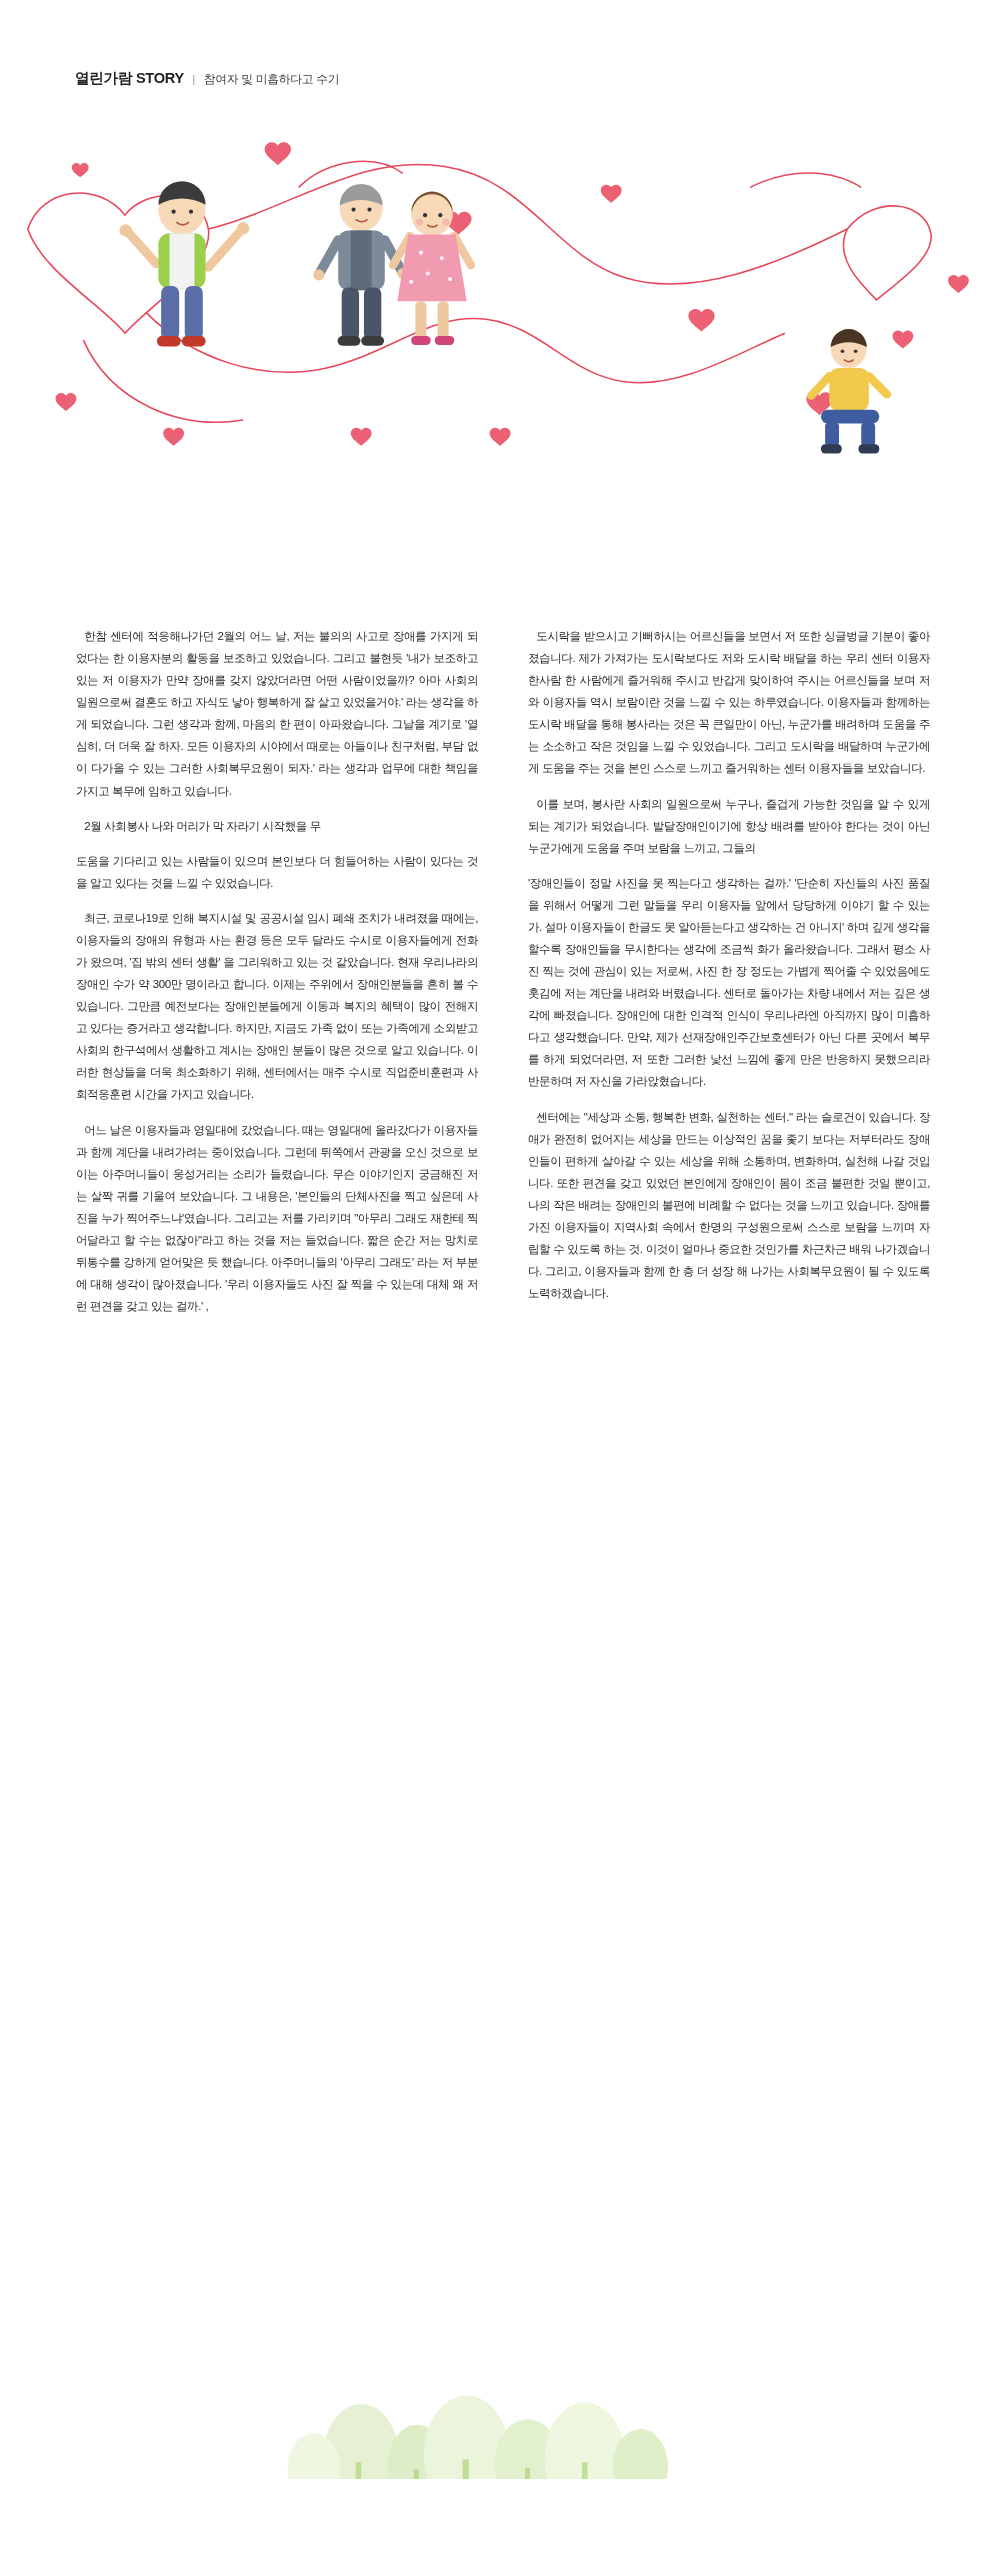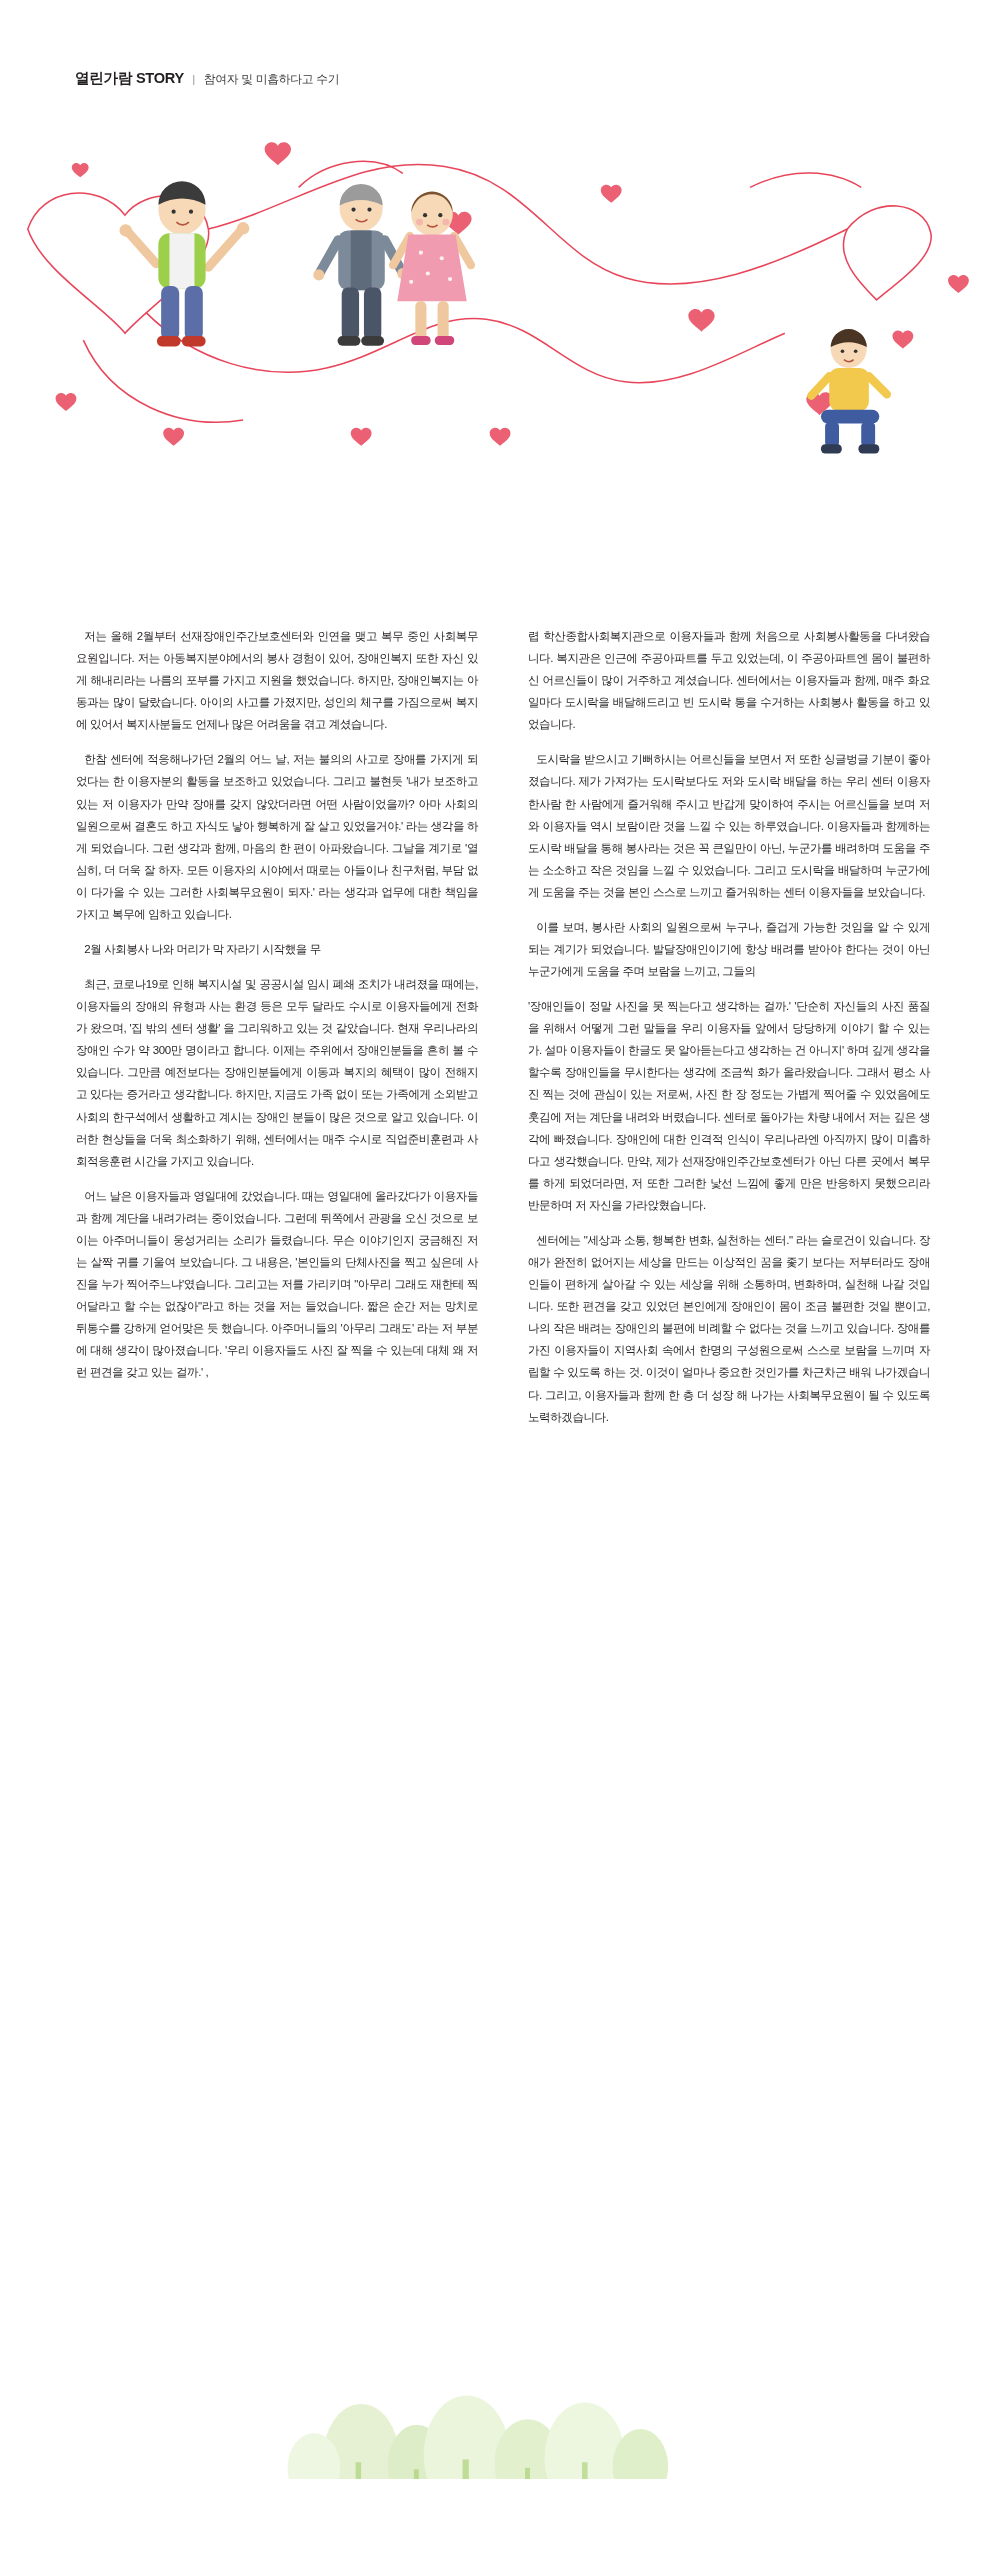--- a/index.html
+++ b/index.html
@@ -227,28 +227,27 @@
         <rect x="1240" y="456" width="20" height="40" rx="9" fill="#3f5ca0"></rect>
         <rect x="1182" y="490" width="30" height="13" rx="6" fill="#2f3b52"></rect>
         <rect x="1236" y="490" width="30" height="13" rx="6" fill="#2f3b52"></rect>
       </g>
     </svg>
   </div>
 
 
   <div class="columns">
     <div class="col">
-      <p>저는 올해 2월부터 선재장애인주간보호센터와 인연을 맺고 복무 중인 사회복무요원입니다. 저는 아동복지분야에서의 봉사 경험이 있어, 장애인복지 또한 자신 있게 해내리라는 나름의 포부를 가지고 지원을 했었습니다. 하지만, 장애인복지는 아동과는 많이 달랐습니다. 아이의 사고를 가졌지만, 성인의 체구를 가짐으로써 복지에 있어서 복지사분들도 언제나 많은 어려움을 겪고 계셨습니다.</p>
       <p>한참 센터에 적응해나가던 2월의 어느 날, 저는 불의의 사고로 장애를 가지게 되었다는 한 이용자분의 활동을 보조하고 있었습니다. 그리고 불현듯 '내가 보조하고 있는 저 이용자가 만약 장애를 갖지 않았더라면 어떤 사람이었을까? 아마 사회의 일원으로써 결혼도 하고 자식도 낳아 행복하게 잘 살고 있었을거야.' 라는 생각을 하게 되었습니다. 그런 생각과 함께, 마음의 한 편이 아파왔습니다. 그날을 계기로 '열심히, 더 더욱 잘 하자. 모든 이용자의 시야에서 때로는 아들이나 친구처럼, 부담 없이 다가올 수 있는 그러한 사회복무요원이 되자.' 라는 생각과 업무에 대한 책임을 가지고 복무에 임하고 있습니다.</p>
       <p>2월 사회봉사 나와 머리가 막 자라기 시작했을 무</p>
+      <p class="no-indent">도움을 기다리고 있는 사람들이 있으며 본인보다 더 힘들어하는 사람이 있다는 것을 알고 있다는 것을 느낄 수 있었습니다.</p>
       <p>최근, 코로나19로 인해 복지시설 및 공공시설 임시 폐쇄 조치가 내려졌을 때에는, 이용자들의 장애의 유형과 사는 환경 등은 모두 달라도 수시로 이용자들에게 전화가 왔으며, '집 밖의 센터 생활' 을 그리워하고 있는 것 같았습니다. 현재 우리나라의 장애인 수가 약 300만 명이라고 합니다. 이제는 주위에서 장애인분들을 흔히 볼 수 있습니다. 그만큼 예전보다는 장애인분들에게 이동과 복지의 혜택이 많이 전해지고 있다는 증거라고 생각합니다. 하지만, 지금도 가족 없이 또는 가족에게 소외받고 사회의 한구석에서 생활하고 계시는 장애인 분들이 많은 것으로 알고 있습니다. 이러한 현상들을 더욱 최소화하기 위해, 센터에서는 매주 수시로 직업준비훈련과 사회적응훈련 시간을 가지고 있습니다.</p>
       <p>어느 날은 이용자들과 영일대에 갔었습니다. 때는 영일대에 올라갔다가 이용자들과 함께 계단을 내려가려는 중이었습니다. 그런데 뒤쪽에서 관광을 오신 것으로 보이는 아주머니들이 웅성거리는 소리가 들렸습니다. 무슨 이야기인지 궁금해진 저는 살짝 귀를 기울여 보았습니다. 그 내용은, '본인들의 단체사진을 찍고 싶은데 사진을 누가 찍어주느냐'였습니다. 그리고는 저를 가리키며 "아무리 그래도 재한테 찍어달라고 할 수는 없잖아"라고 하는 것을 저는 들었습니다. 짧은 순간 저는 망치로 뒤통수를 강하게 얻어맞은 듯 했습니다. 아주머니들의 '아무리 그래도' 라는 저 부분에 대해 생각이 많아졌습니다. '우리 이용자들도 사진 잘 찍을 수 있는데 대체 왜 저런 편견을 갖고 있는 걸까.' ,</p>
     </div>
     <div class="col">
-      <p class="no-indent">렵 학산종합사회복지관으로 이용자들과 함께 처음으로 사회봉사활동을 다녀왔습니다. 복지관은 인근에 주공아파트를 두고 있었는데, 이 주공아파트엔 몸이 불편하신 어르신들이 많이 거주하고 계셨습니다. 센터에서는 이용자들과 함께, 매주 화요일마다 도시락을 배달해드리고 빈 도시락 통을 수거하는 사회봉사 활동을 하고 있었습니다.</p>
       <p>도시락을 받으시고 기뻐하시는 어르신들을 보면서 저 또한 싱글벙글 기분이 좋아졌습니다. 제가 가져가는 도시락보다도 저와 도시락 배달을 하는 우리 센터 이용자 한사람 한 사람에게 즐거워해 주시고 반갑게 맞이하여 주시는 어르신들을 보며 저와 이용자들 역시 보람이란 것을 느낄 수 있는 하루였습니다. 이용자들과 함께하는 도시락 배달을 통해 봉사라는 것은 꼭 큰일만이 아닌, 누군가를 배려하며 도움을 주는 소소하고 작은 것임을 느낄 수 있었습니다. 그리고 도시락을 배달하며 누군가에게 도움을 주는 것을 본인 스스로 느끼고 즐거워하는 센터 이용자들을 보았습니다.</p>
       <p>이를 보며, 봉사란 사회의 일원으로써 누구나, 즐겁게 가능한 것임을 알 수 있게 되는 계기가 되었습니다. 발달장애인이기에 항상 배려를 받아야 한다는 것이 아닌 누군가에게 도움을 주며 보람을 느끼고, 그들의</p>
       <p class="no-indent">'장애인들이 정말 사진을 못 찍는다고 생각하는 걸까.' '단순히 자신들의 사진 품질을 위해서 어떻게 그런 말들을 우리 이용자들 앞에서 당당하게 이야기 할 수 있는가. 설마 이용자들이 한글도 못 알아듣는다고 생각하는 건 아니지' 하며 깊게 생각을 할수록 장애인들을 무시한다는 생각에 조금씩 화가 올라왔습니다. 그래서 평소 사진 찍는 것에 관심이 있는 저로써, 사진 한 장 정도는 가볍게 찍어줄 수 있었음에도 훗김에 저는 계단을 내려와 버렸습니다. 센터로 돌아가는 차량 내에서 저는 깊은 생각에 빠졌습니다. 장애인에 대한 인격적 인식이 우리나라엔 아직까지 많이 미흡하다고 생각했습니다. 만약, 제가 선재장애인주간보호센터가 아닌 다른 곳에서 복무를 하게 되었더라면, 저 또한 그러한 낯선 느낌에 좋게 만은 반응하지 못했으리라 반문하며 저 자신을 가라앉혔습니다.</p>
       <p>센터에는 "세상과 소통, 행복한 변화, 실천하는 센터." 라는 슬로건이 있습니다. 장애가 완전히 없어지는 세상을 만드는 이상적인 꿈을 좇기 보다는 저부터라도 장애인들이 편하게 살아갈 수 있는 세상을 위해 소통하며, 변화하며, 실천해 나갈 것입니다. 또한 편견을 갖고 있었던 본인에게 장애인이 몸이 조금 불편한 것일 뿐이고, 나의 작은 배려는 장애인의 불편에 비례할 수 없다는 것을 느끼고 있습니다. 장애를 가진 이용자들이 지역사회 속에서 한명의 구성원으로써 스스로 보람을 느끼며 자립할 수 있도록 하는 것. 이것이 얼마나 중요한 것인가를 차근차근 배워 나가겠습니다. 그리고, 이용자들과 함께 한 층 더 성장 해 나가는 사회복무요원이 될 수 있도록 노력하겠습니다.</p>
     </div>
   </div>
 
   <div class="trees">
     <svg width="1005" height="153" viewBox="0 0 1447 220" xmlns="http://www.w3.org/2000/svg">
       <g opacity="0.5">

